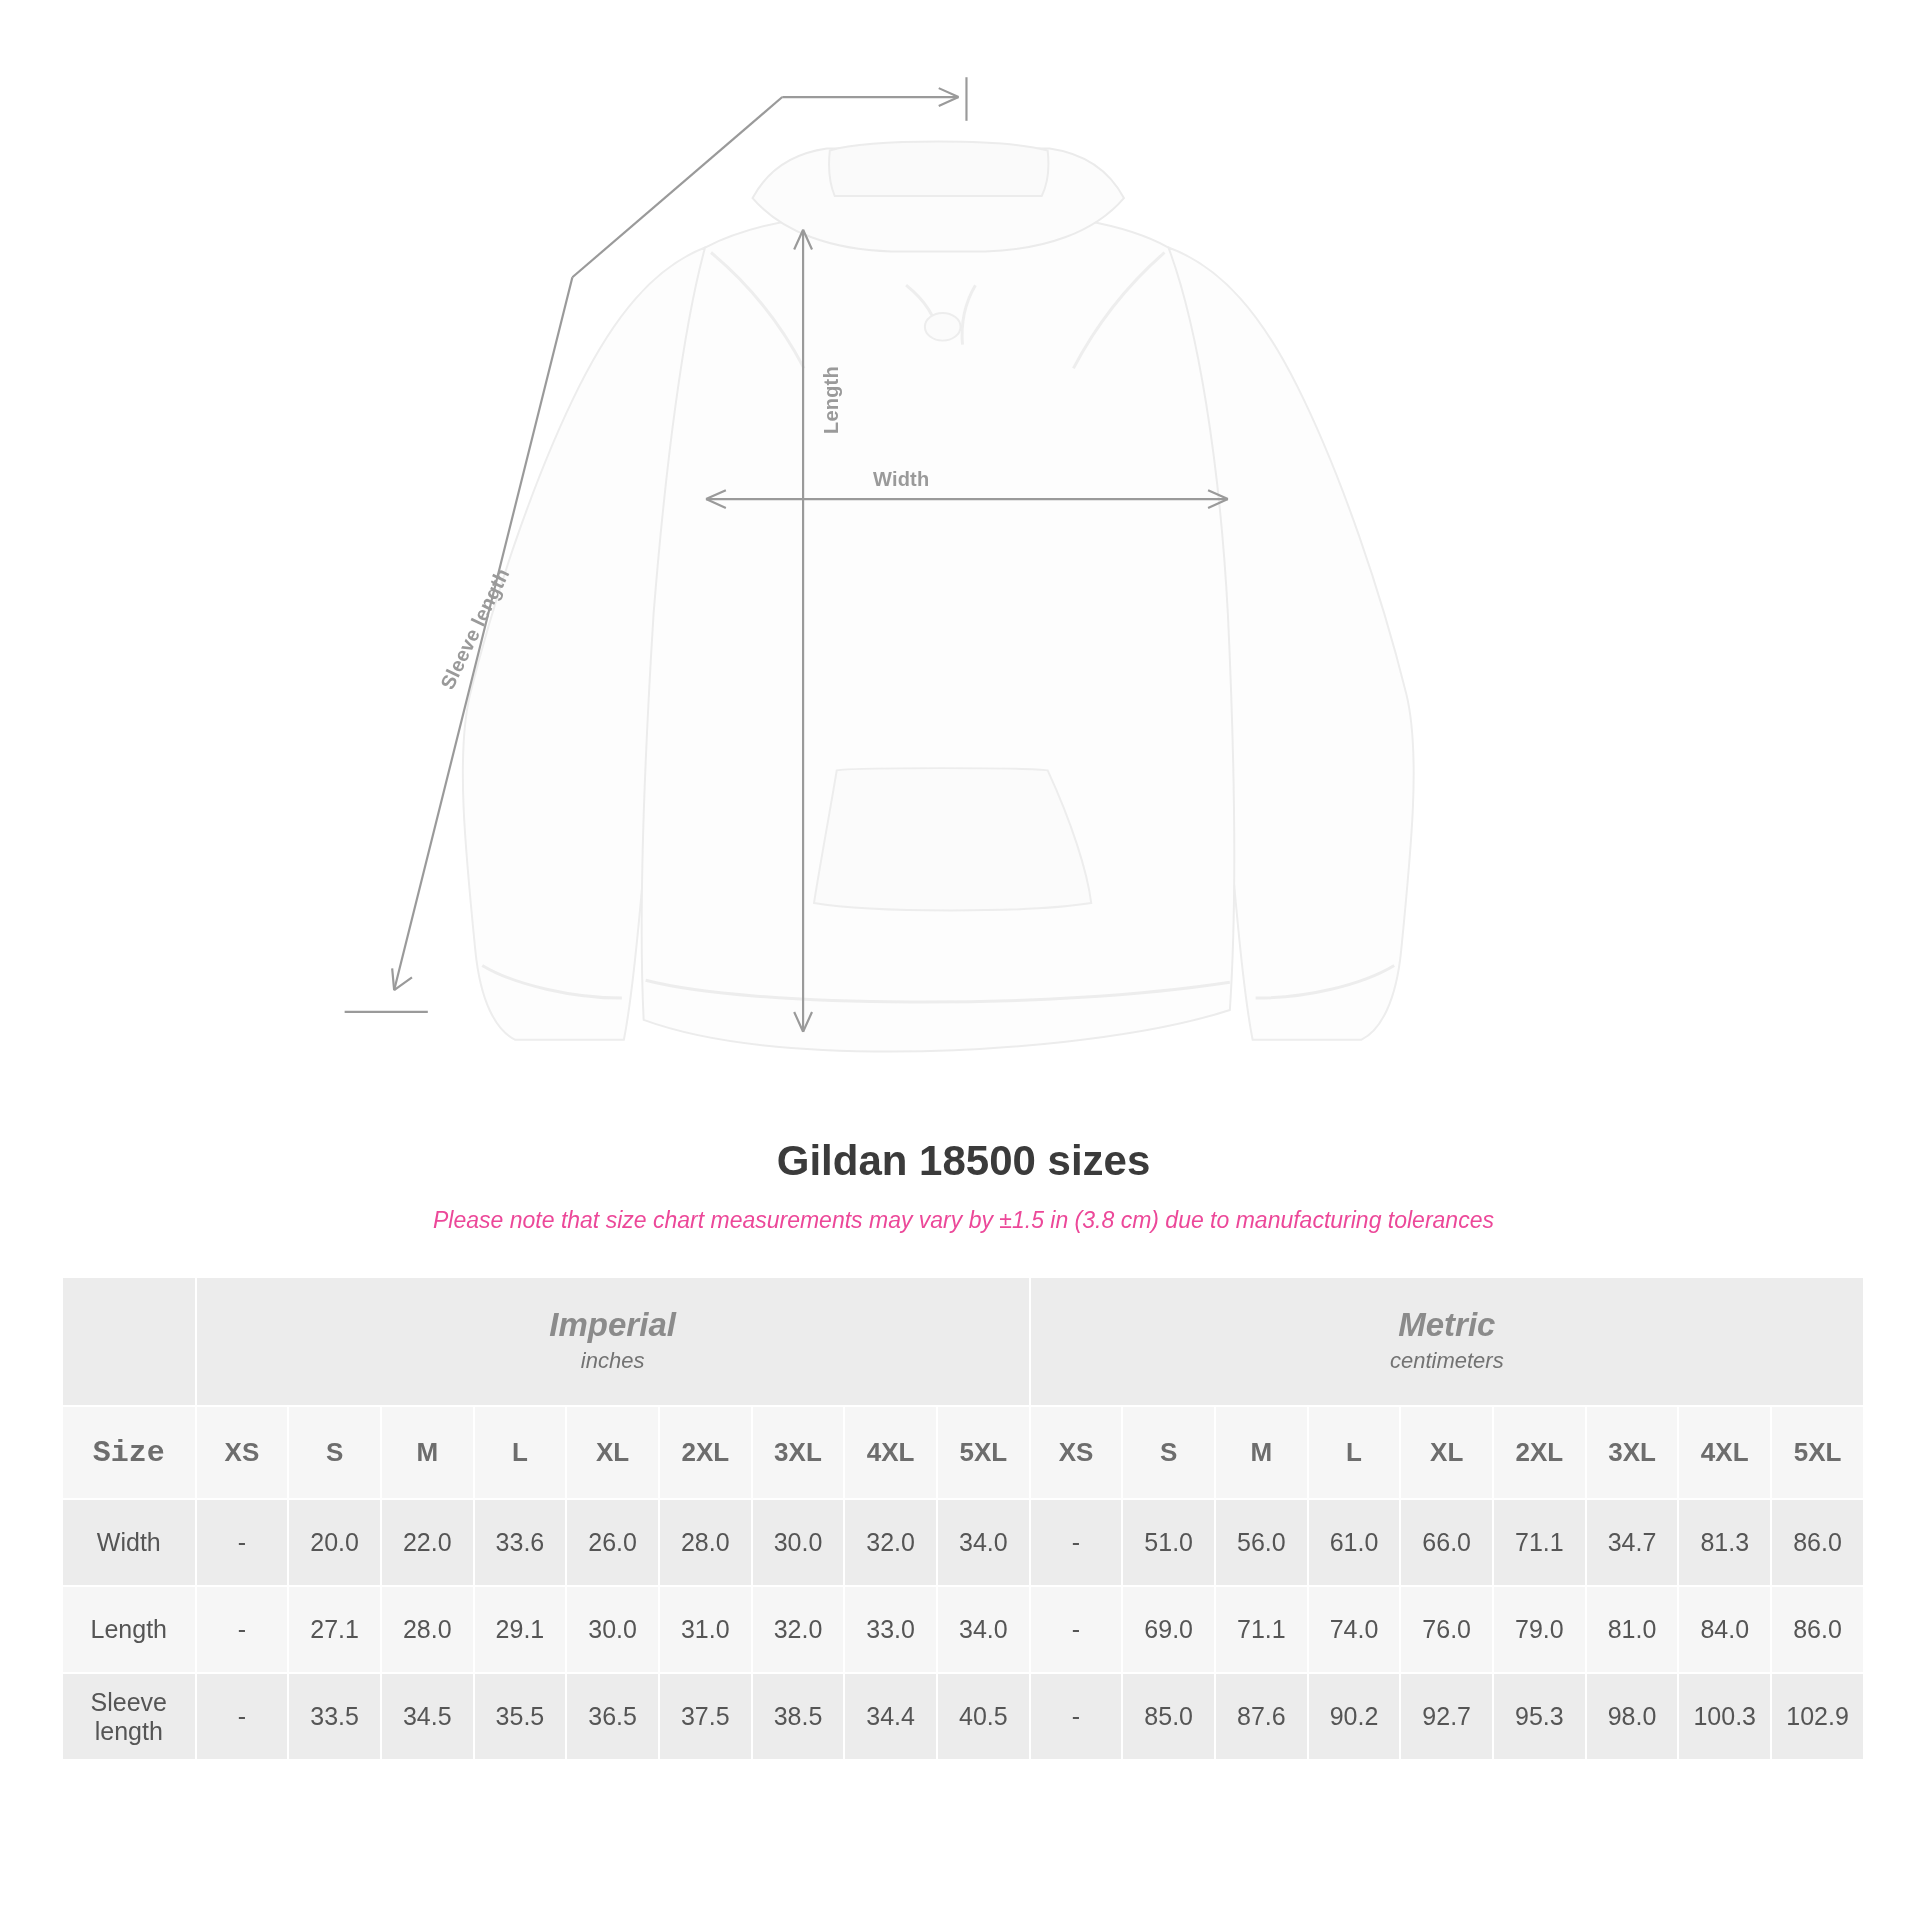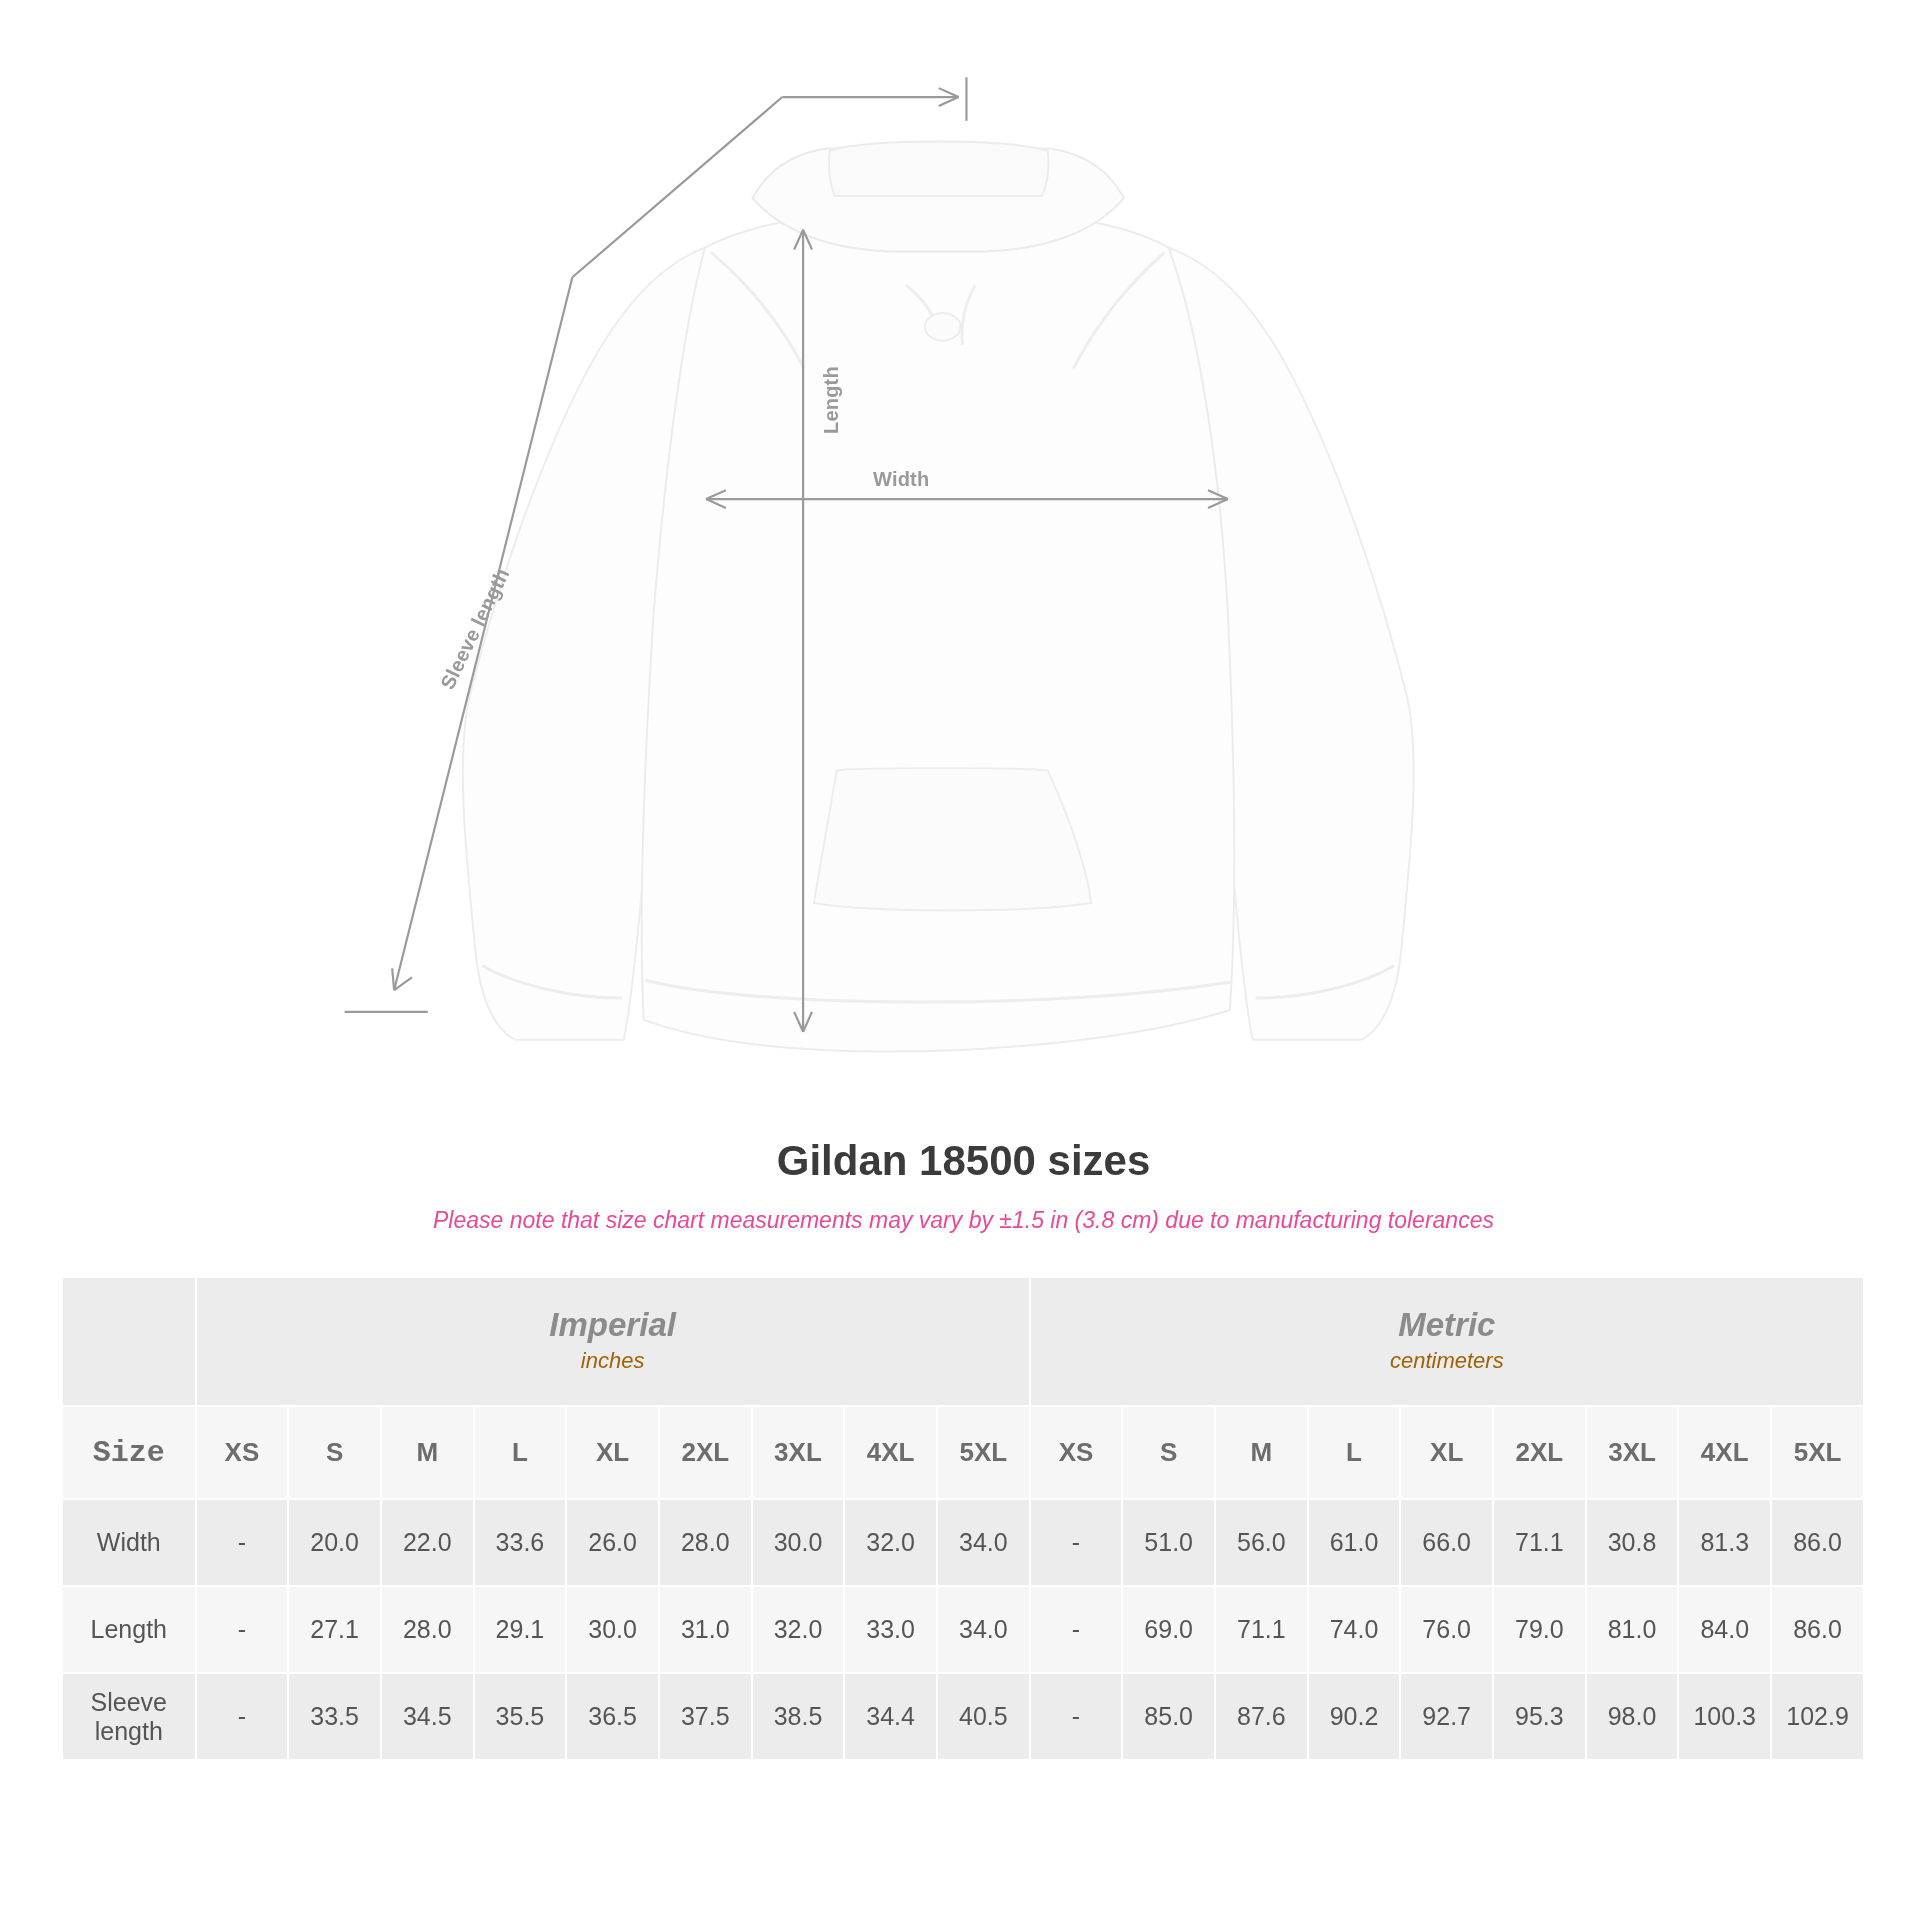--- a/index.html
+++ b/index.html
@@ -97,21 +97,21 @@
     font-size: 33px;
     font-weight: bold;
     font-style: italic;
     color: #8b8b8b;
     line-height: 1.15;
     text-align: center;
   }
   .unit-head .unit-sub {
     font-size: 22px;
     font-style: italic;
-    color: #a16207;
+    color: #737373;
     line-height: 1.5;
   }
   .corner-cell {
     background: #ececec;
   }
   tr.header-row td {
     background: #f6f6f6;
     height: 91px;
     font-size: 26px;
     color: #6d6d6d;
@@ -269,21 +269,21 @@
           <td>28.0</td>
           <td>30.0</td>
           <td>32.0</td>
           <td>34.0</td>
           <td>-</td>
           <td>51.0</td>
           <td>56.0</td>
           <td>61.0</td>
           <td>66.0</td>
           <td>71.1</td>
-          <td>30.8</td>
+          <td>34.7</td>
           <td>81.3</td>
           <td>86.0</td>
         </tr>
 
         <tr class="data-row row-odd">
           <td class="rowlabel">Length</td>
           <td>-</td>
           <td>27.1</td>
           <td>28.0</td>
           <td>29.1</td>

